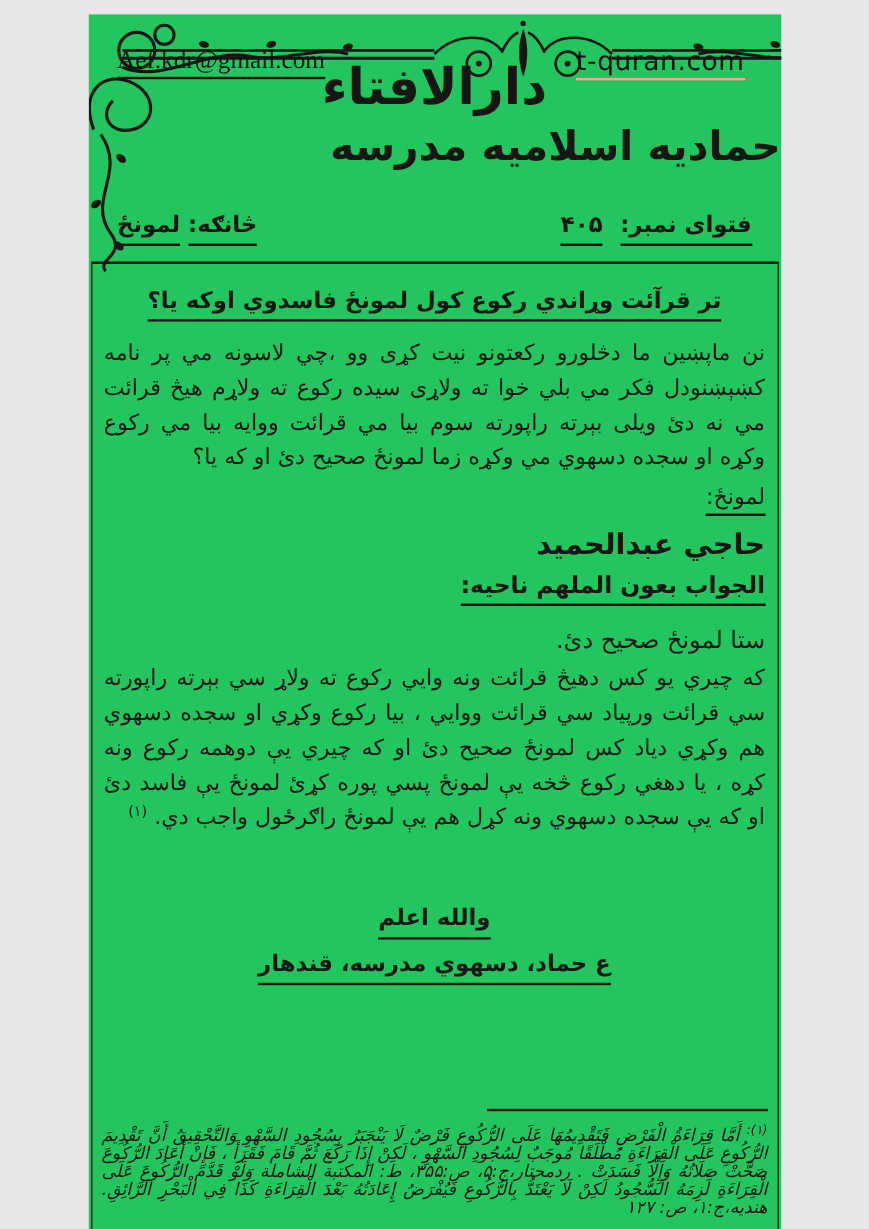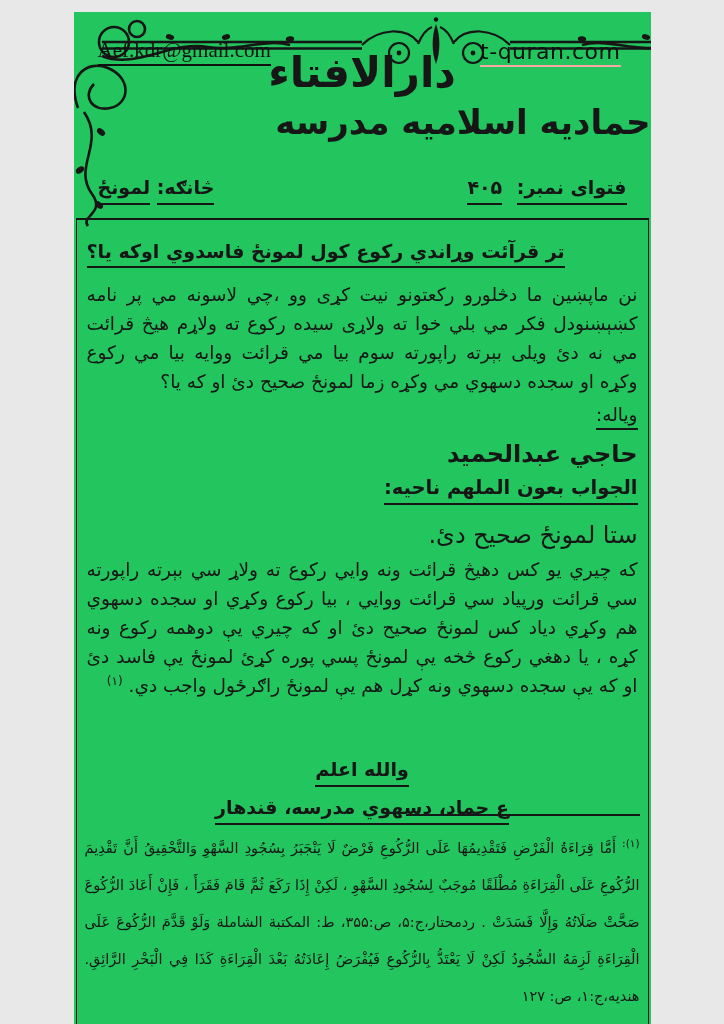--- a/index.html
+++ b/index.html
@@ -38,39 +38,39 @@
     font-size:19px;font-weight:bold;
   }
   .u{display:inline-block;border-bottom:2.2px solid #161616;padding-bottom:5px;}
   .fatwa-no .u{margin-left:8px;}
   
   .frame{
     position:absolute;top:206px;left:2px;right:2px;bottom:8px;
     border:1.6px solid #161616;border-top-width:2.4px;
     box-sizing:border-box;padding:16px 10px 0 10px;
   }
-  .q-title{text-align:left;font-size:19px;font-weight:bold;margin:4px 0 12px;}
+  .q-title{text-align:center;font-size:19px;font-weight:bold;margin:4px 0 12px;}
   .q-title .u{padding-bottom:4px;}
   .q-body{margin:6px 0 0;font-size:18.5px;line-height:29px;text-align:justify;}
   .asker-label{margin-top:8px;font-size:18.5px;}
   .asker-label .u{padding-bottom:3px;}
   .asker-name{margin-top:10px;font-size:24px;font-weight:bold;}
   .answer-heading{margin-top:8px;font-size:19.5px;font-weight:bold;}
   .answer-heading .u{padding-bottom:4px;}
-  .verdict{margin-top:16px;font-size:24px;}
+  .verdict{margin-top:16px;font-size:20px;}
   .a-body{margin:6px 0 0;font-size:18.5px;line-height:29px;text-align:justify;}
   .fn-ref{font-size:12px;vertical-align:super;line-height:0;}
   .signature{margin-top:58px;text-align:center;font-weight:bold;font-size:19px;}
   .signature .line{display:block;margin-top:2px;}
   .signature .u{padding-bottom:5px;}
   .signature .line + .line{margin-top:9px;}
   
   .footnote{position:absolute;bottom:6px;left:8px;right:8px;}
   .fn-sep{width:234px;height:2px;background:#161616;margin-bottom:9px;}
-  .fn-text{margin:0 0 6px;font-size:14.5px;line-height:37px;text-align:justify;}
+  .fn-text{margin:0 0 6px;font-size:14.5px;line-height:15px;text-align:justify;font-style:italic;}
   .fn-text sup{font-size:10.5px;}
 </style>
 </head>
 <body>
 
 <div class="page">
 
   <svg class="ornament" viewBox="0 0 724 215" xmlns="http://www.w3.org/2000/svg" aria-hidden="true">
     <g stroke="#161616" stroke-width="2.4" fill="none">
       <line x1="28" y1="30" x2="288" y2="30"></line>
@@ -129,21 +129,21 @@
 
   <div class="frame">
 
     <div class="q-title">
       <span class="u">تر قرآئت وړاندي ركوع كول لمونځ فاسدوي اوكه يا؟</span>
     </div>
 
     <p class="q-body">نن ماپښين ما دڅلورو ركعتونو نيت كړى وو ،چي لاسونه مي پر نامه كښېښنودل فكر مي بلي خوا ته ولاړى سيده ركوع ته ولاړم هيڅ قرائت مي نه دئ ويلى بېرته راپورته سوم بيا مي قرائت ووايه بيا مي ركوع وكړه او سجده دسهوي مي وكړه زما لمونځ صحيح دئ او كه يا؟</p>
 
     <div class="asker-label">
-      <span class="u">وياله:</span>
+      <span class="u">لمونځ:</span>
     </div>
     <div class="asker-name">حاجي عبدالحميد</div>
 
     <div class="answer-heading">
       <span class="u">الجواب بعون الملهم ناحيه:</span>
     </div>
 
     <div class="verdict">ستا لمونځ صحيح دئ.</div>
 
     <p class="a-body"><span>كه چيري يو كس دهيڅ قرائت ونه وايي ركوع ته ولاړ سي بېرته راپورته سي قرائت ورپياد سي قرائت ووايي ، بيا ركوع وكړي او سجده دسهوي هم وكړي دياد كس لمونځ صحيح دئ او كه چيري يې دوهمه ركوع ونه كړه ، يا دهغي ركوع څخه يې لمونځ پسي پوره كړئ لمونځ يې فاسد دئ او كه يې سجده دسهوي ونه كړل هم يې لمونځ راګرځول واجب دي.</span> <sup class="fn-ref">(۱)</sup></p>

